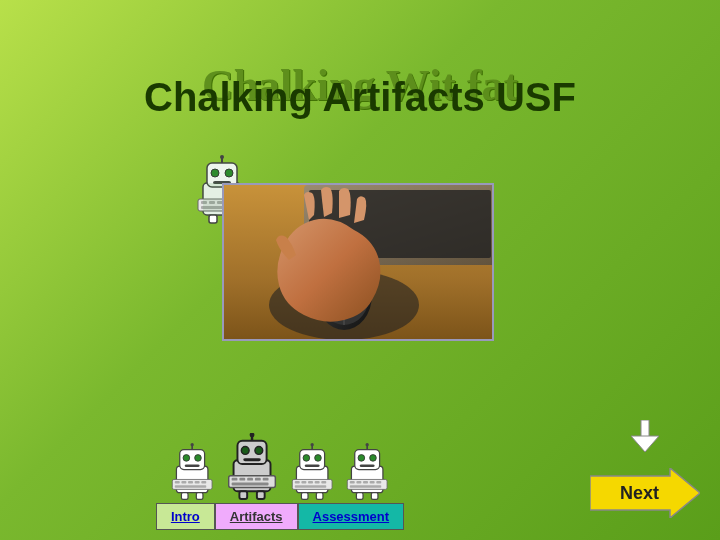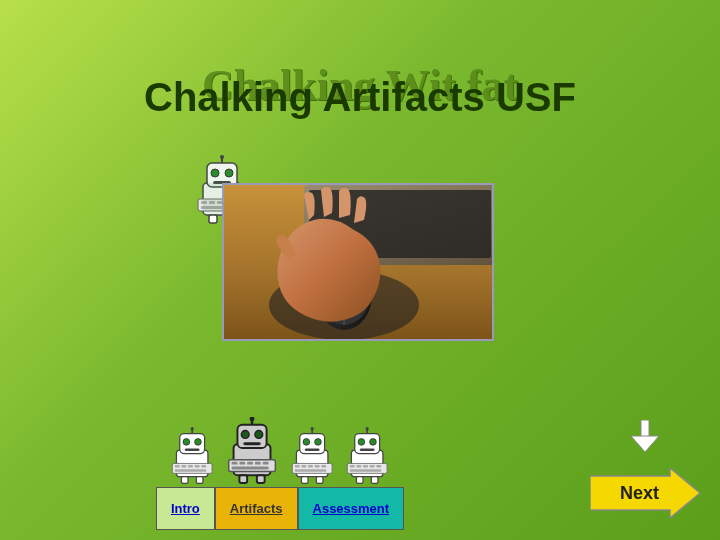--- a/index.html
+++ b/index.html
@@ -17,36 +17,36 @@
       width: 720px;
       height: 540px;
       display: flex;
       flex-direction: column;
       align-items: center;
       position: relative;
     }
 
     
     .nav-btn {
-      padding: 13px 14px;
+      padding: 5px 14px;
       border: 1.5px solid #555;
       font-size: 13px;
       font-weight: bold;
       cursor: pointer;
       font-family: Arial, sans-serif;
       text-decoration: underline;
     }
 
     .nav-btn-intro {
       background: #c8e896;
       color: #0000cc;
     }
 
     .nav-btn-artifacts {
-      background: #eab308;
+      background: #f0abfc;
       color: #333;
     }
 
     .nav-btn-portfolio {
       background: #c8e896;
       color: #0000cc;
     }
 
     .nav-btn-assessment {
       background: #14b8a6;

